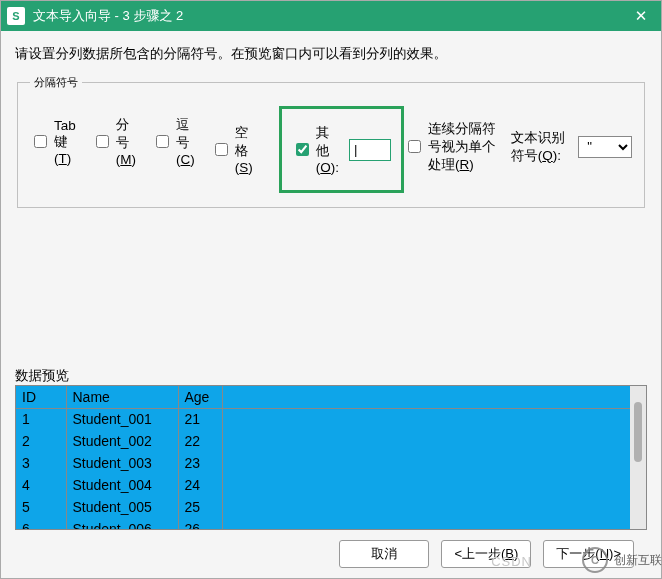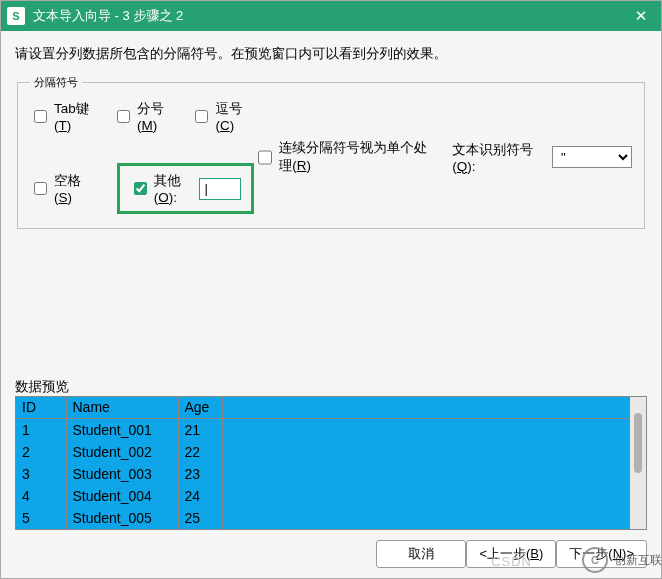--- a/index.html
+++ b/index.html
@@ -84,21 +84,21 @@
   label.cb input[type=checkbox] {
     width: 15px;
     height: 15px;
     accent-color: #26a172;
   }
   .other-box {
     display: flex;
     align-items: center;
     gap: 8px;
     border: 3px solid #2aa25a;
-    padding: 6px 10px;
+    padding: 15px 10px;
   }
   .other-input {
     width: 42px;
     height: 22px;
     border: 1px solid #26a172;
     background: #fff;
     padding: 0 4px;
   }
   .rightcol {
     margin-left: auto;
@@ -112,21 +112,21 @@
     gap: 8px;
     font-size: 13.5px;
   }
   .qualifier select {
     width: 90px;
     height: 22px;
     border: 1px solid #888;
     background: #fff;
     padding-left: 4px;
   }
-  .left-group { display: flex; flex-direction: column; gap: 14px; }
+  .left-group { display: flex; flex-direction: row; gap: 14px; }
   .delim-inner { display: flex; }
   .spacer { flex: 1; }
   .preview-label { margin-top: 8px; font-size: 13.5px; }
   .preview-wrap {
     flex: 1;
     border: 1px solid #888;
     background: #0ea5e9;
     overflow: hidden;
     position: relative;
     display: flex;
@@ -157,24 +157,24 @@
     align-items: center;
     padding: 16px 2px;
   }
   .vscroll .thumb {
     width: 8px;
     flex: 0 0 60px;
     background: #b0b0b0;
     border-radius: 4px;
   }
   .footer {
-    padding: 10px 14px;
+    padding: 10px 27px;
     display: flex;
     justify-content: flex-end;
-    gap: 0;
+    gap: 12px;
   }
   .footer button {
     min-width: 90px;
     height: 28px;
     border: 1px solid #999;
     background: #fff;
     border-radius: 3px;
     cursor: pointer;
     font-size: 13px;
     padding: 0 12px;

